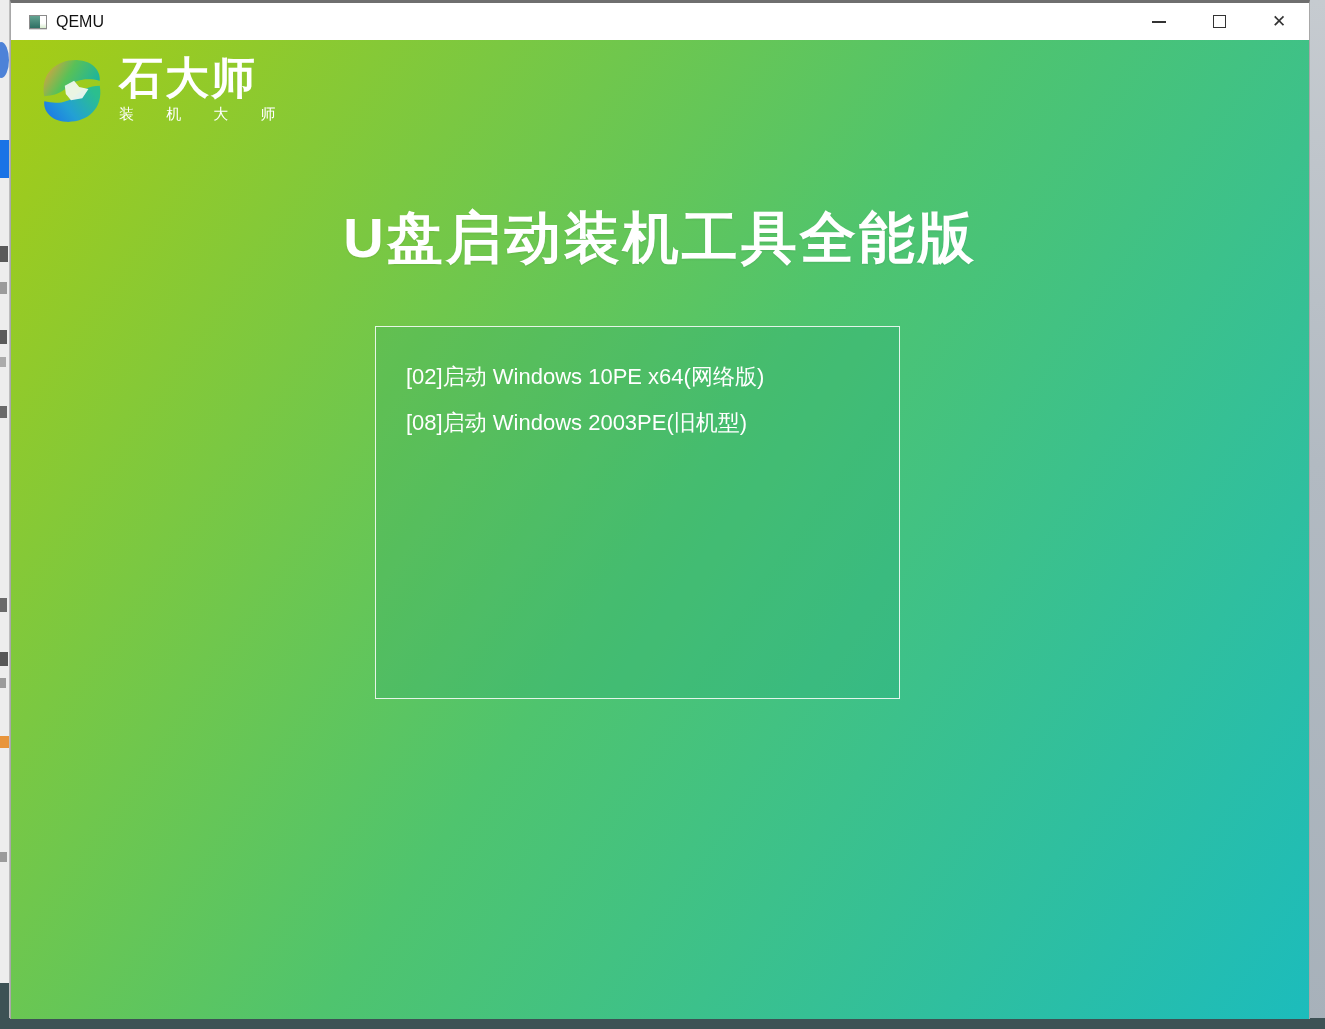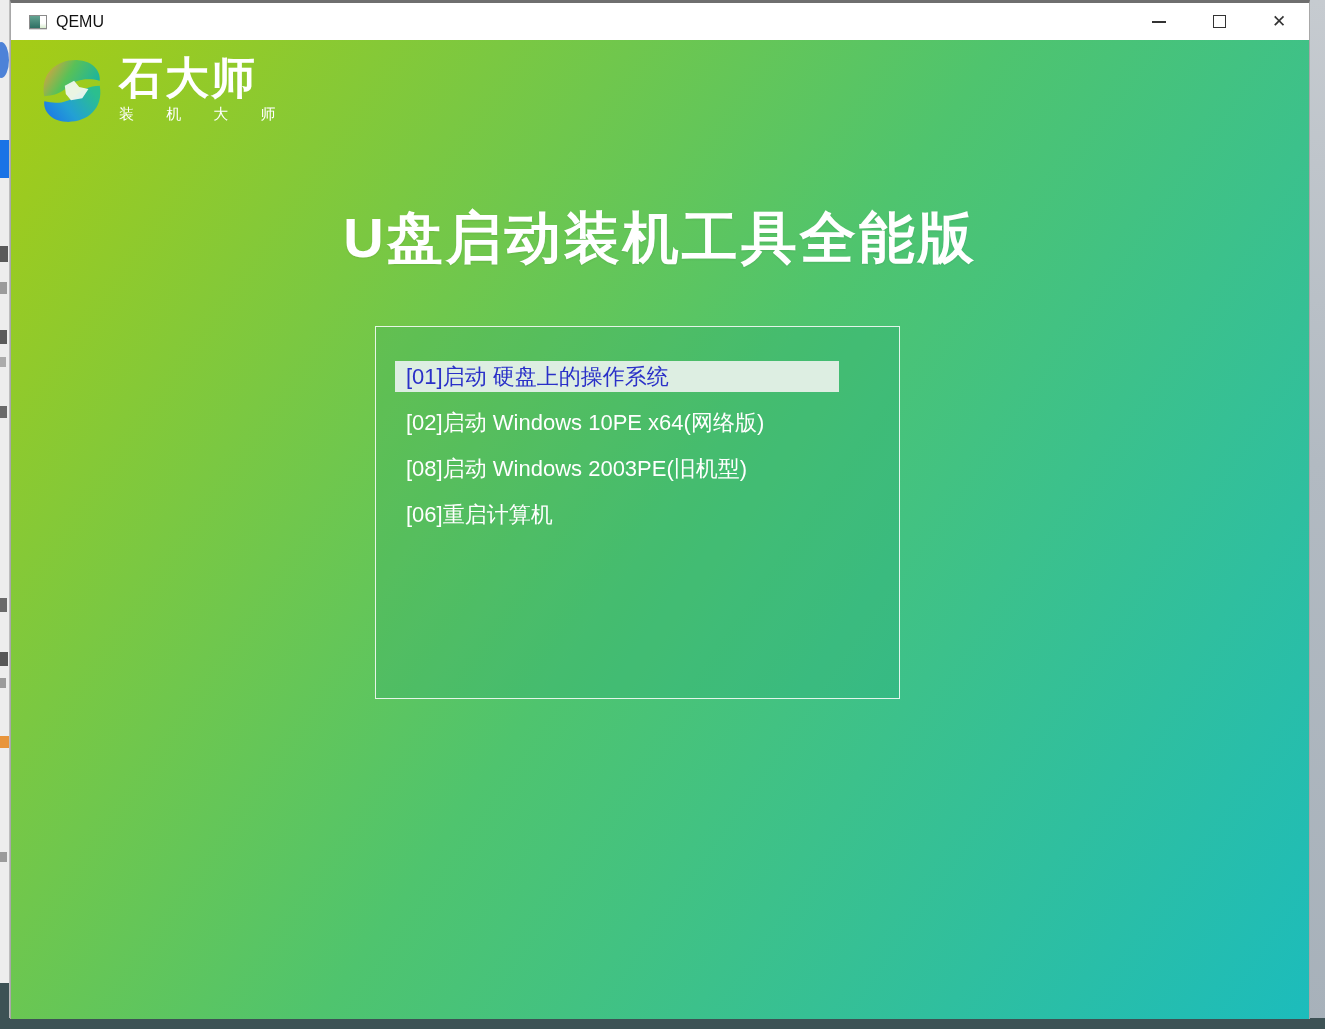--- a/index.html
+++ b/index.html
@@ -197,21 +197,19 @@
       <div class="brand-text">
         <div class="brand-name">石大师</div>
         <div class="brand-sub">装 机 大 师</div>
       </div>
     </div>
 
     <div class="boot-title">U盘启动装机工具全能版</div>
 
     <div class="boot-menu">
       <div id="boot-menu-list">
-          <div class="menu-item selected">[01]启动 硬盘上的操作系统</div>
           <div class="menu-item">[02]启动 Windows 10PE x64(网络版)</div>
           <div class="menu-item">[08]启动 Windows 2003PE(旧机型)</div>
-          <div class="menu-item">[06]重启计算机</div>
         </div>
     </div>
 
   </div>
 </div>
 
 </body></html>

